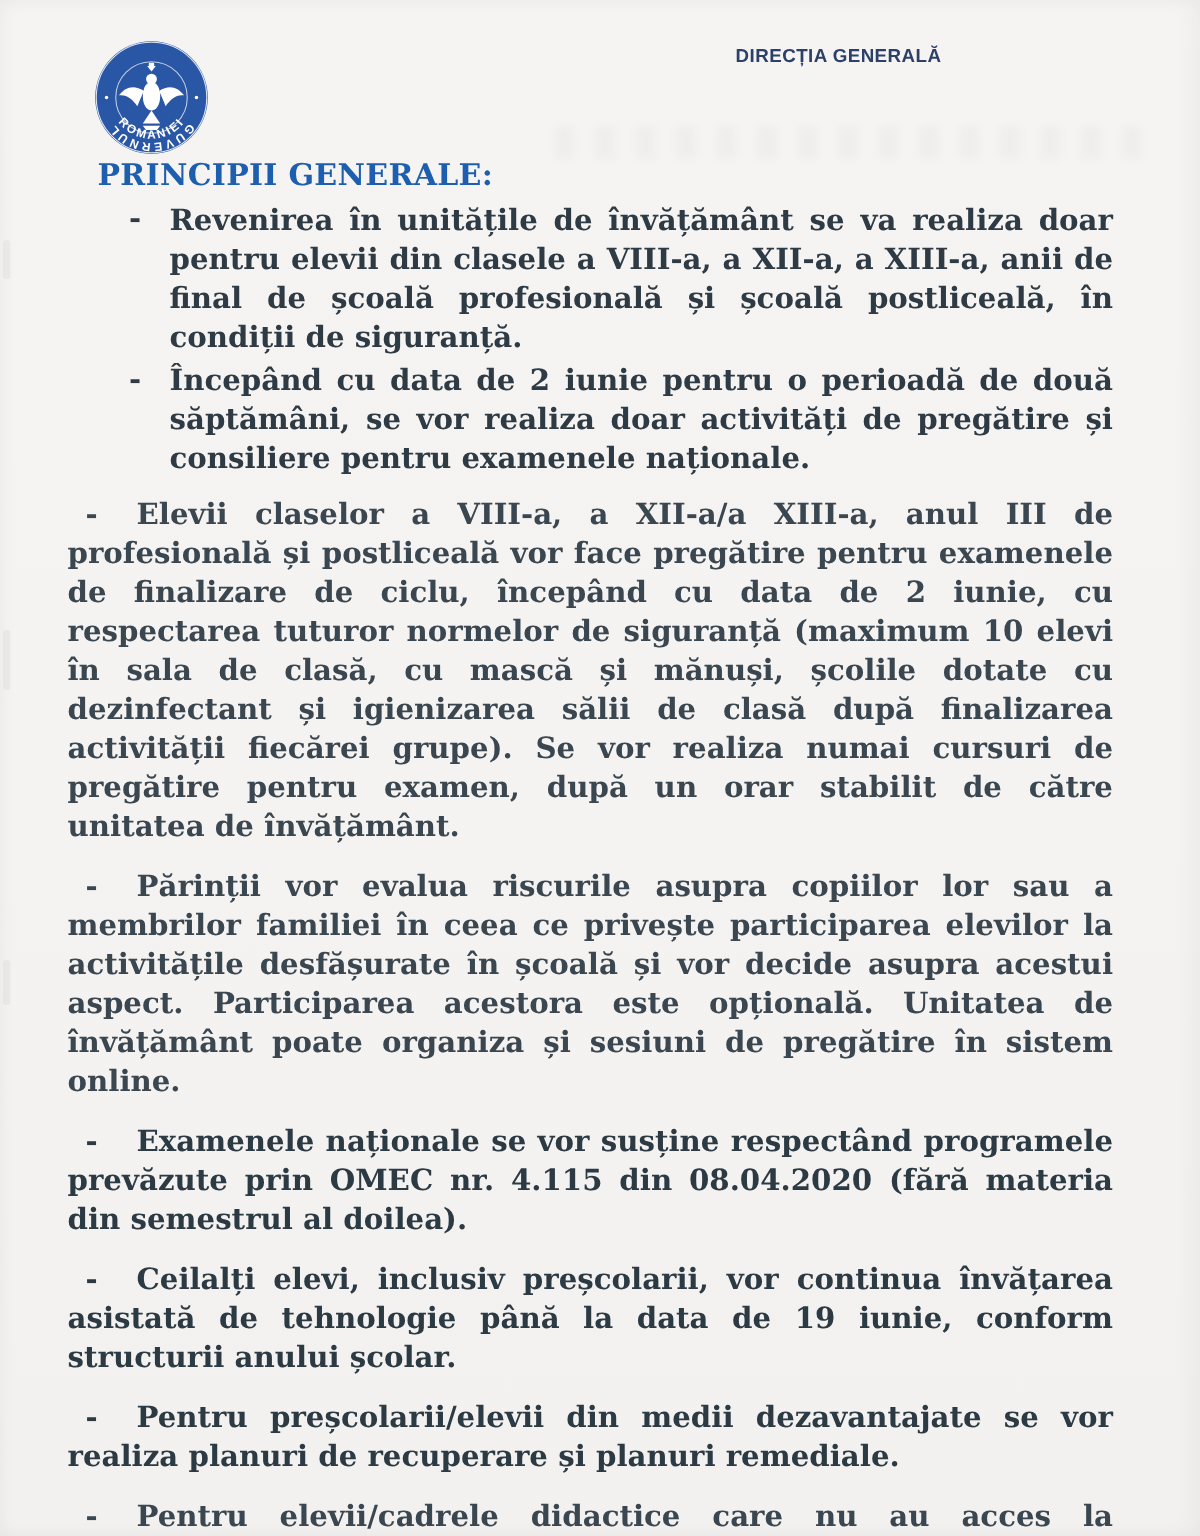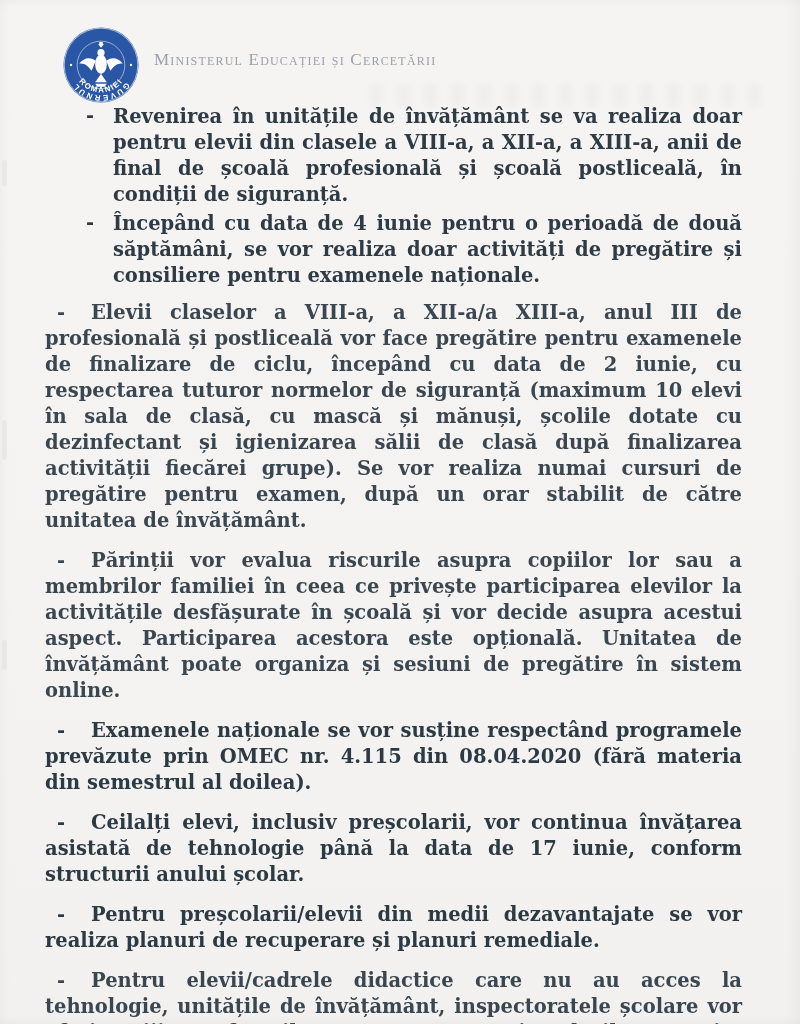--- a/index.html
+++ b/index.html
@@ -83,54 +83,55 @@
         <circle cx="54" cy="37" r="5"></circle>
         <path d="M54 40 c-6 0 -8 7 -8 13 c0 8 4 13 8 13 c4 0 8 -5 8 -13 c0 -6 -2 -13 -8 -13 z"></path>
         <path d="M47 48 C38 42 30 44 24 52 C31 51 36 55 41 62 C43 57 45 52 47 48 z"></path>
         <path d="M61 48 C70 42 78 44 84 52 C77 51 72 55 67 62 C65 57 63 52 61 48 z"></path>
         <path d="M54 66 l-8 12 h16 z"></path>
         <path d="M46 80 h16 l-3 4 h-10 z"></path>
       </g>
     </svg>
   </div>
 
-  <div class="ministry">Ministerul Educației și Cercetării</div>
 
   <div class="dept">
+    <div>DIRECȚIA GENERALĂ</div>
   </div>
 
   <div class="content">
+    <h1 class="doc-title" style="color: rgb(29, 95, 174);">PRINCIPII GENERALE:</h1>
 
     <div class="bullets" id="bullets">
         <div class="bullet-item">
     <span class="dash">-</span>
     <span>Revenirea în unitățile de învățământ se va realiza doar pentru elevii din clasele a VIII-a, a XII-a, a XIII-a, anii de final de școală profesională și școală postliceală, în condiții de siguranță.</span>
   </div>
         <div class="bullet-item">
     <span class="dash">-</span>
-    <span>Începând cu data de 4 iunie pentru o perioadă de două săptămâni, se vor realiza doar activități de pregătire și consiliere pentru examenele naționale.</span>
+    <span>Începând cu data de 2 iunie pentru o perioadă de două săptămâni, se vor realiza doar activități de pregătire și consiliere pentru examenele naționale.</span>
   </div>
       </div>
 
     <div class="paras" id="paras">
         <p class="para medium">
     <span class="dash">-</span>
     <span>Elevii claselor a VIII-a, a XII-a/a XIII-a, anul III de profesională și postliceală vor face pregătire pentru examenele de finalizare de ciclu, începând cu data de 2 iunie, cu respectarea tuturor normelor de siguranță (maximum 10 elevi în sala de clasă, cu mască și mănuși, școlile dotate cu dezinfectant și igienizarea sălii de clasă după finalizarea activității fiecărei grupe). Se vor realiza numai cursuri de pregătire pentru examen, după un orar stabilit de către unitatea de învățământ.</span>
   </p>
         <p class="para medium">
     <span class="dash">-</span>
     <span>Părinții vor evalua riscurile asupra copiilor lor sau a membrilor familiei în ceea ce privește participarea elevilor la activitățile desfășurate în școală și vor decide asupra acestui aspect. Participarea acestora este opțională. Unitatea de învățământ poate organiza și sesiuni de pregătire în sistem online.</span>
   </p>
         <p class="para heavy">
     <span class="dash">-</span>
     <span>Examenele naționale se vor susține respectând programele prevăzute prin OMEC nr. 4.115 din 08.04.2020 (fără materia din semestrul al doilea).</span>
   </p>
         <p class="para heavy">
     <span class="dash">-</span>
-    <span>Ceilalți elevi, inclusiv preșcolarii, vor continua învățarea asistată de tehnologie până la data de 17 iunie, conform structurii anului școlar.</span>
+    <span>Ceilalți elevi, inclusiv preșcolarii, vor continua învățarea asistată de tehnologie până la data de 19 iunie, conform structurii anului școlar.</span>
   </p>
         <p class="para heavy">
     <span class="dash">-</span>
     <span>Pentru preșcolarii/elevii din medii dezavantajate se vor realiza planuri de recuperare și planuri remediale.</span>
   </p>
         <p class="para medium">
     <span class="dash">-</span>
     <span>Pentru elevii/cadrele didactice care nu au acces la tehnologie, unitățile de învățământ, inspectoratele școlare vor oferi sprijin profesorilor pentru a transmite elevilor anumite sarcini de lucru și resurse educaționale (ghiduri, fișe de lucru etc.) cel puțin o dată pe săptămână cu implicarea autorităților județene și locale.</span>
   </p>
       </div>

